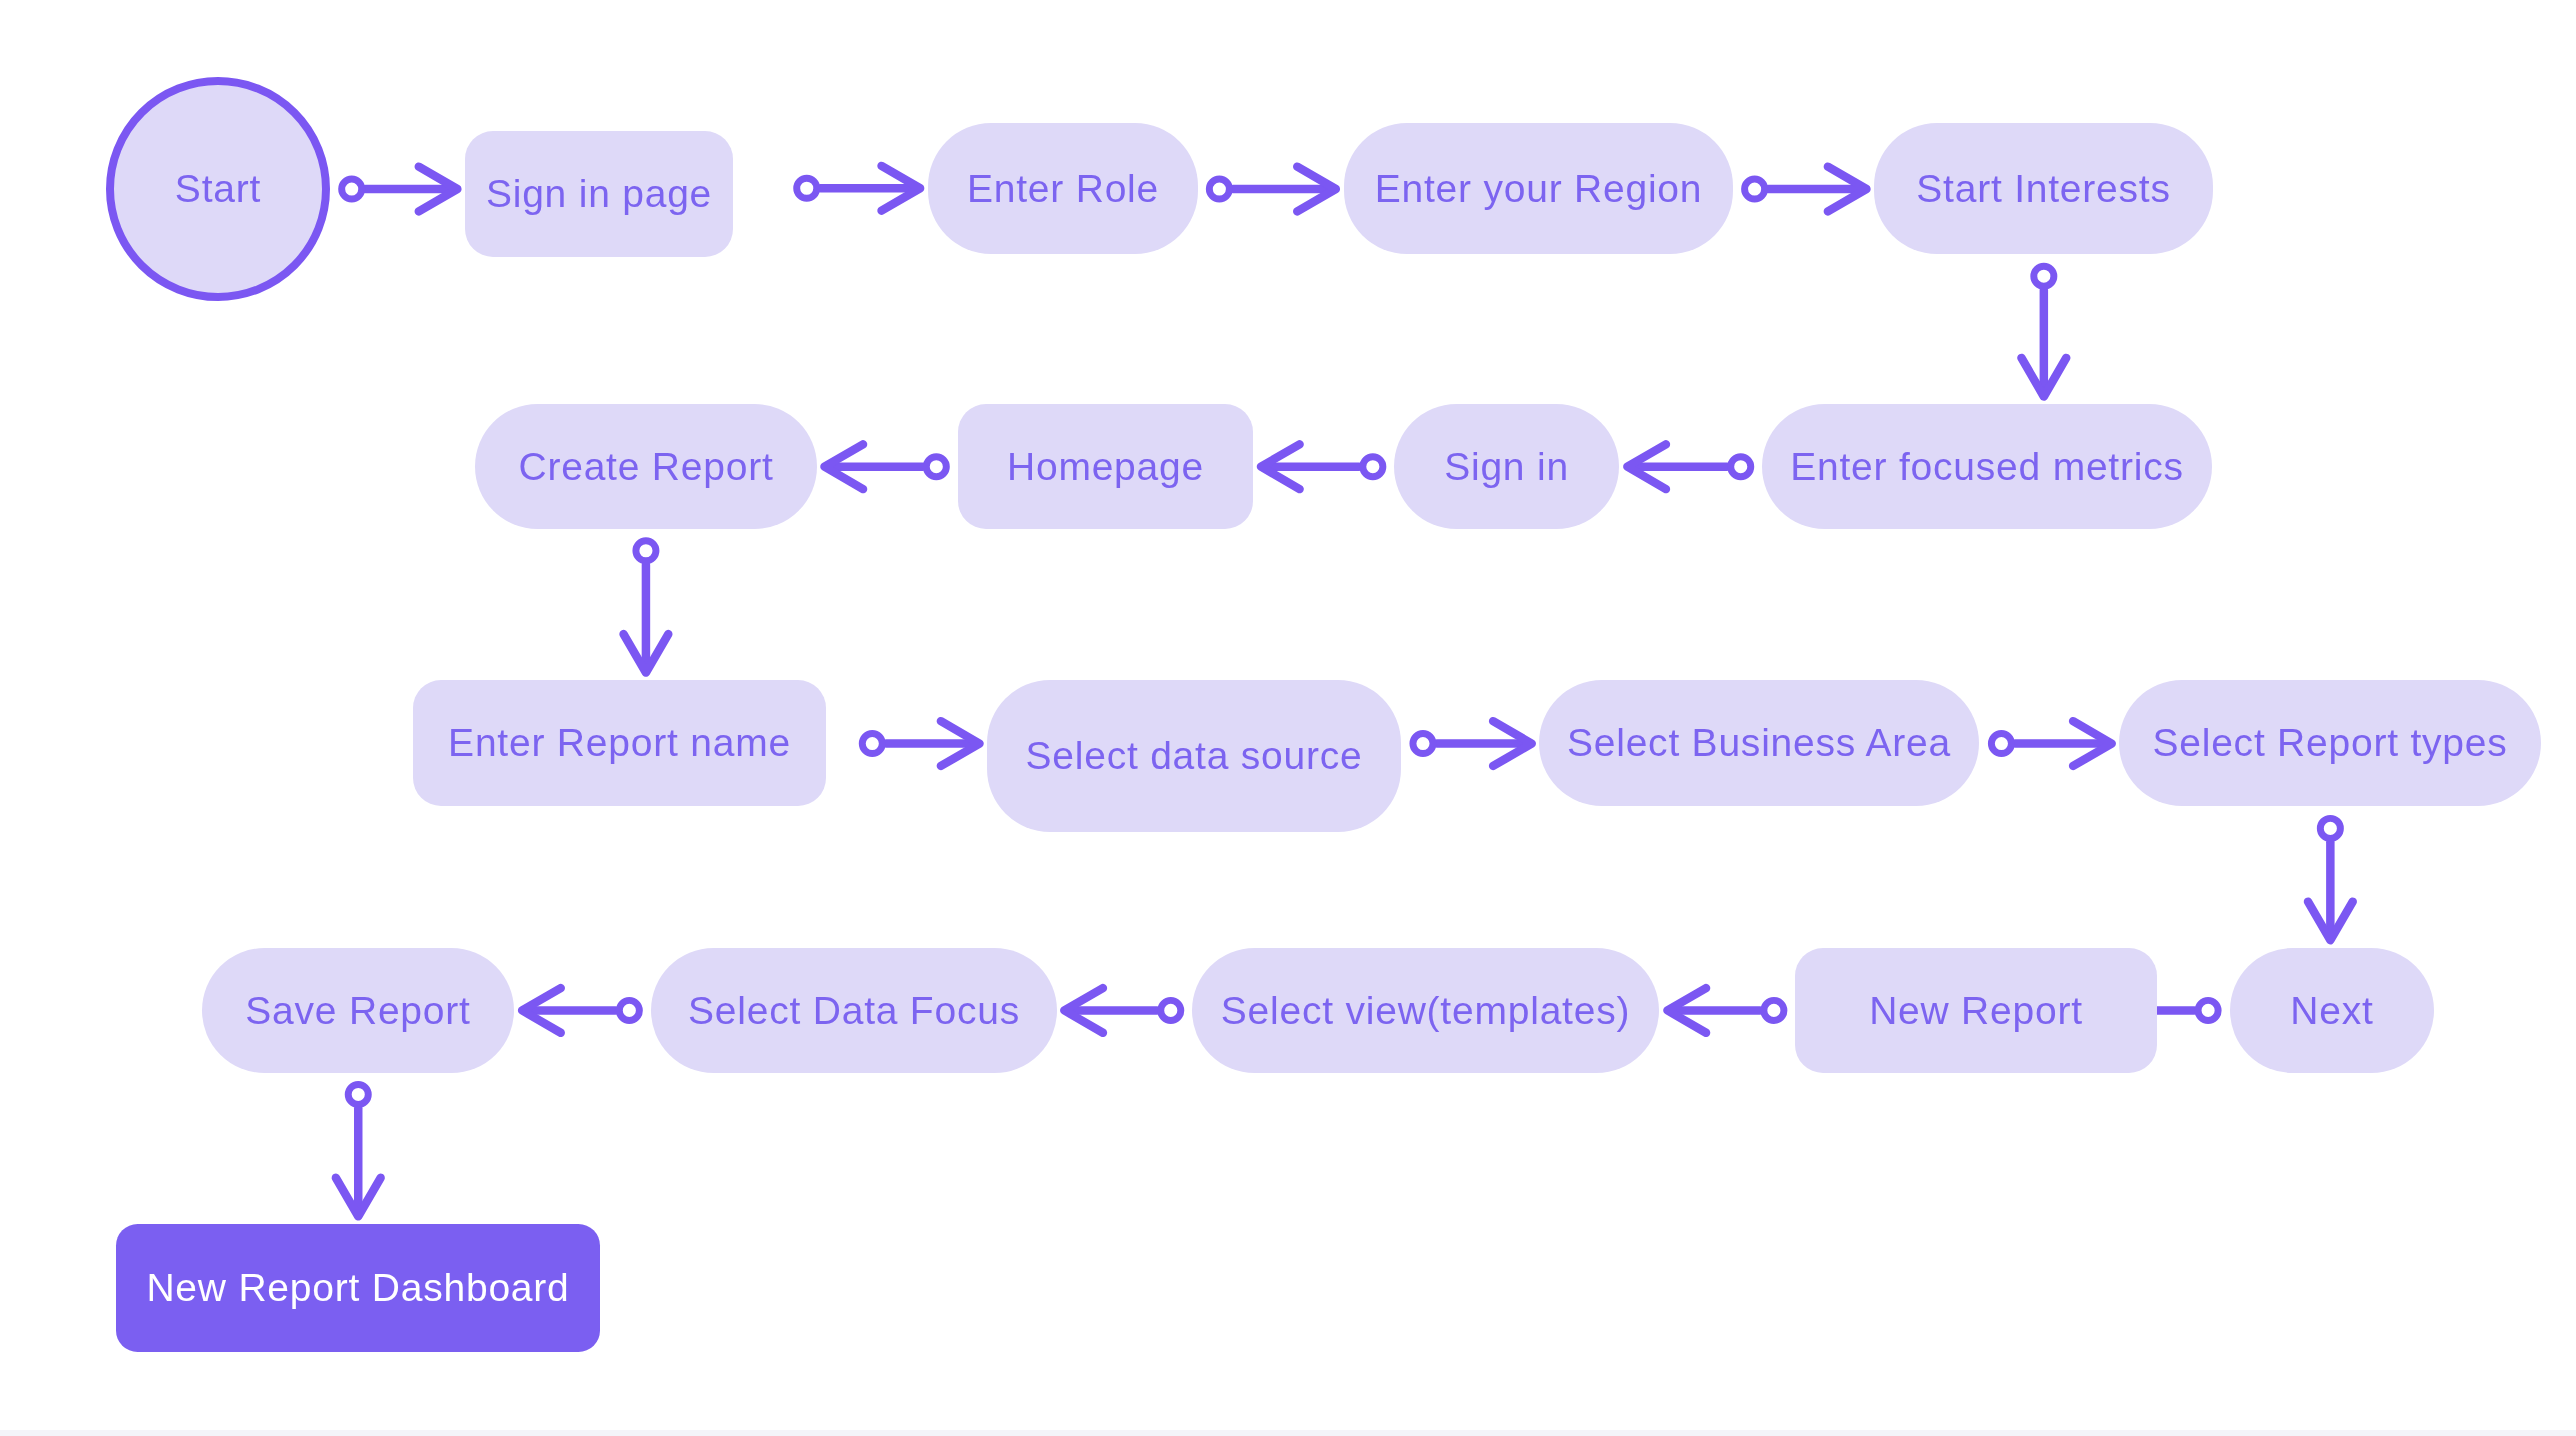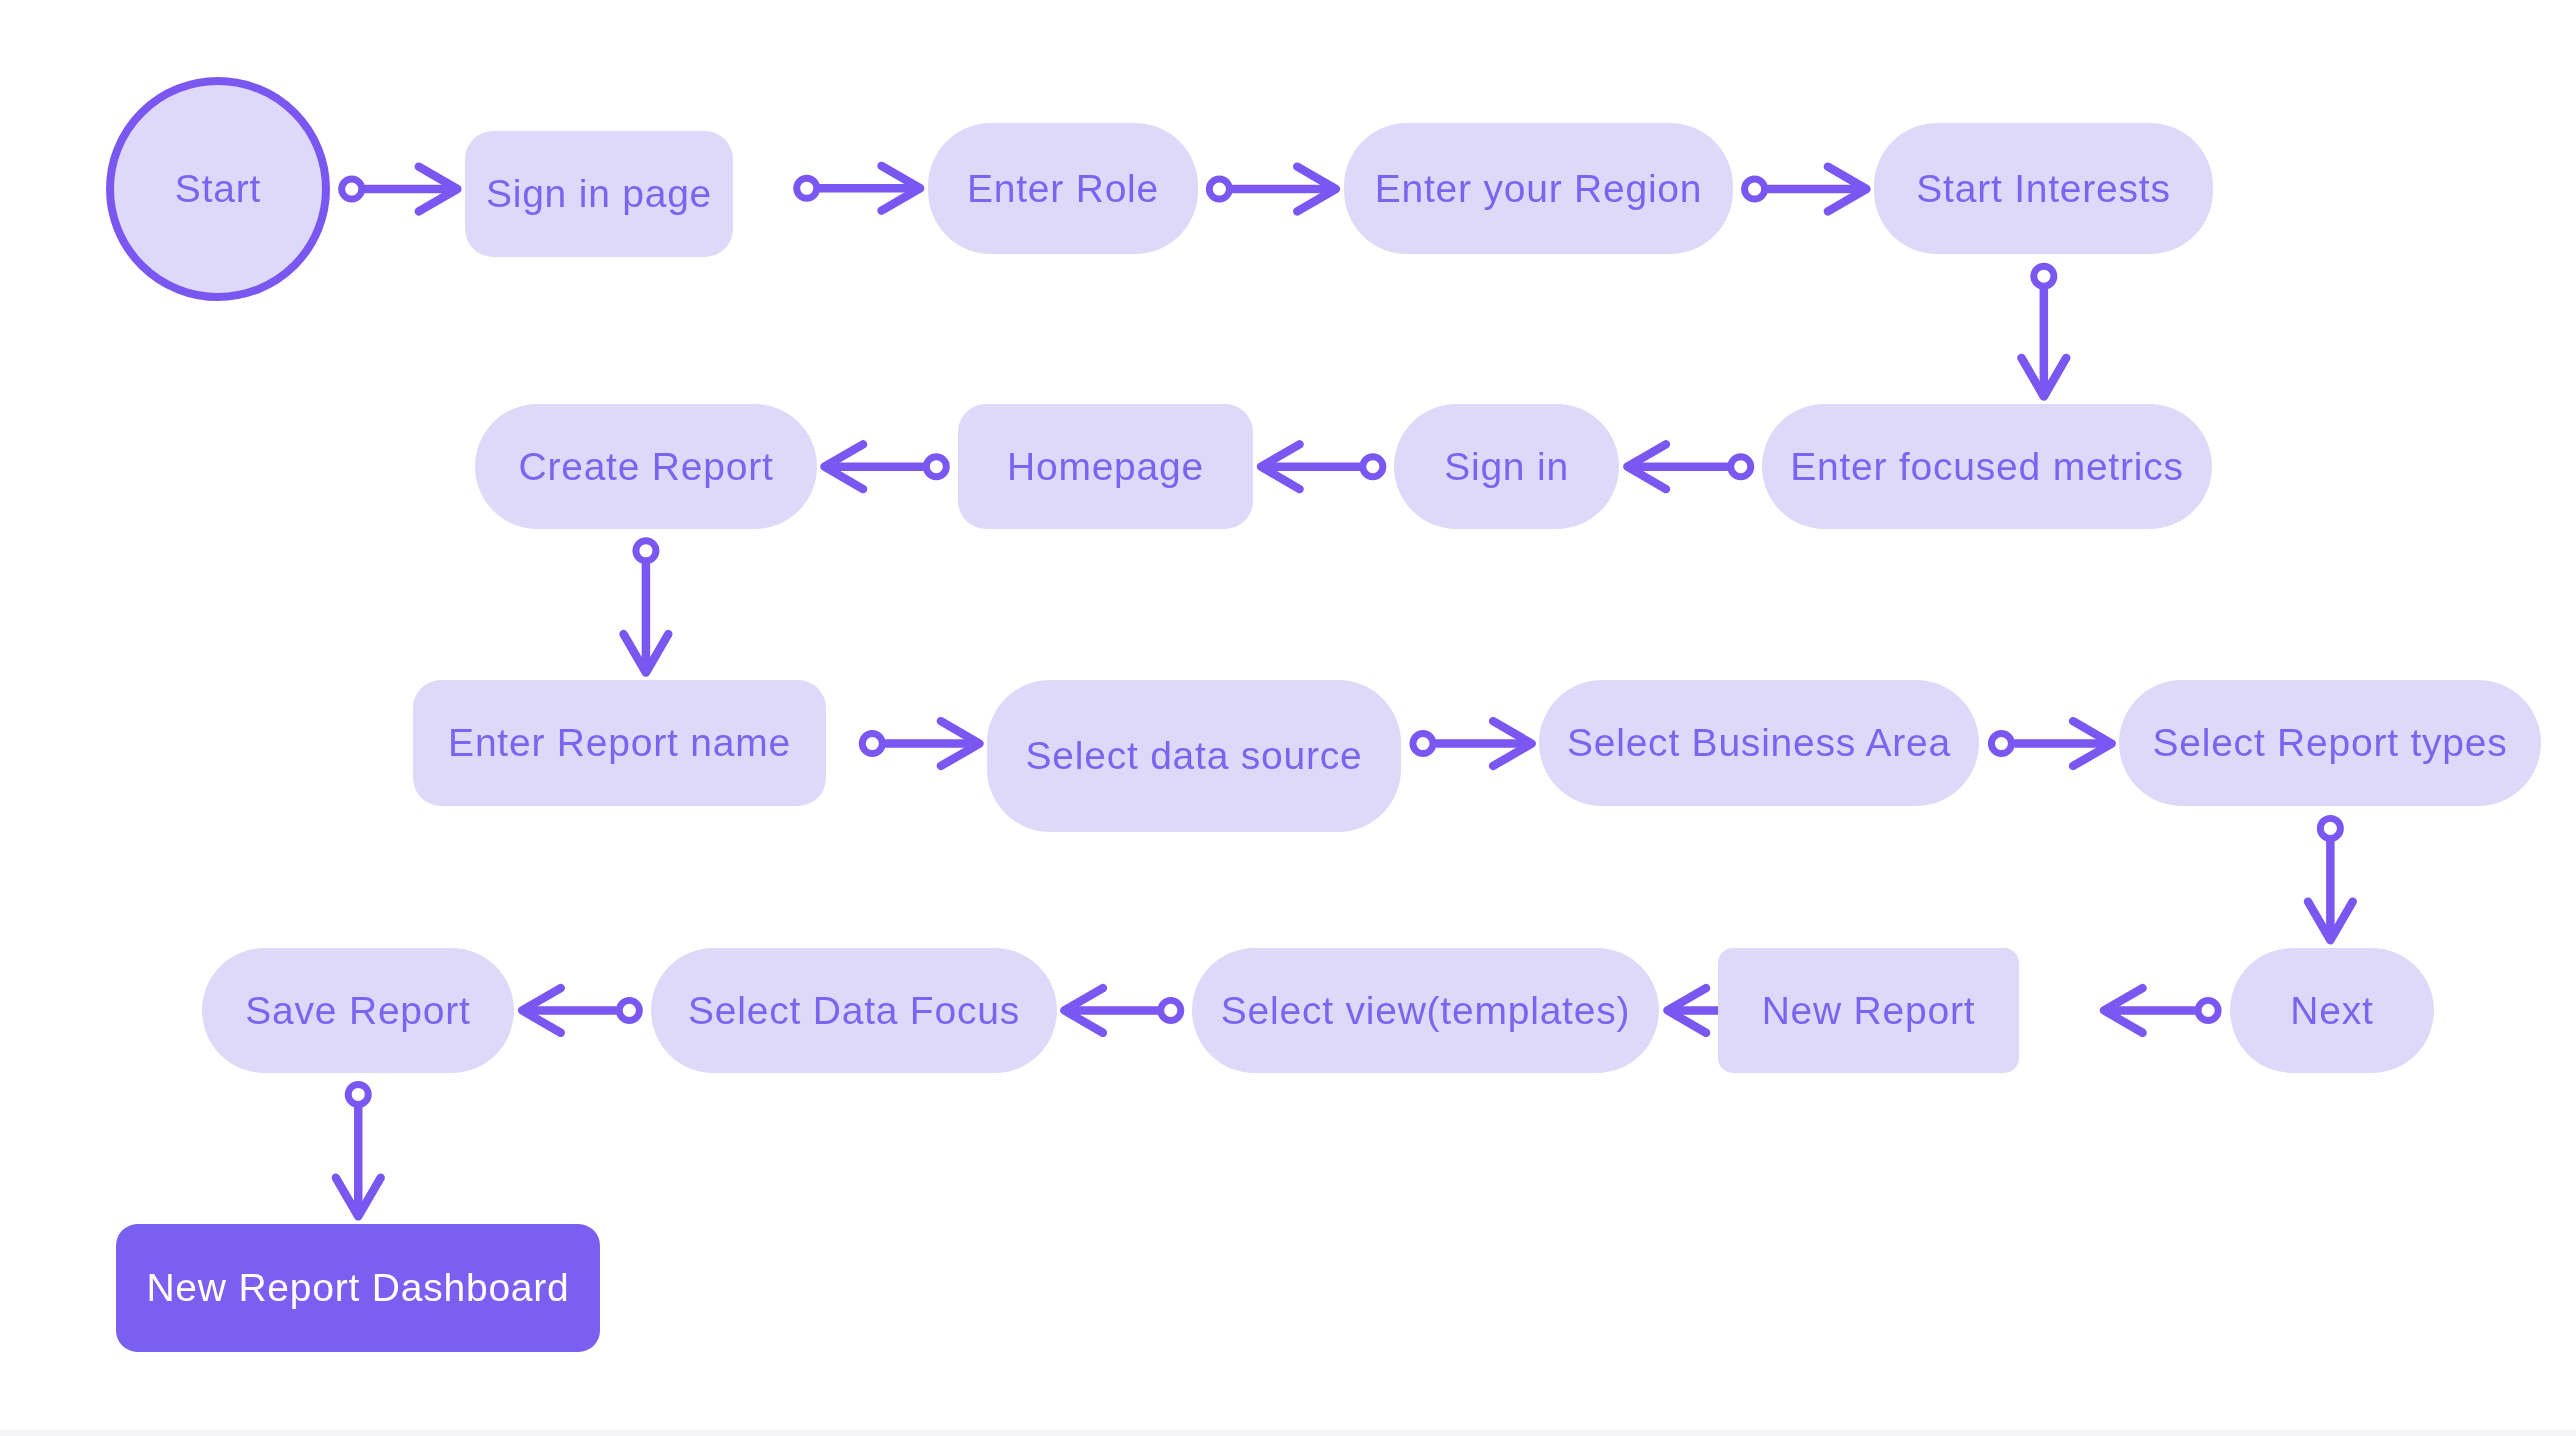--- a/index.html
+++ b/index.html
@@ -193,21 +193,21 @@
     </div>
     <div class="node squircle" style="left: 202px; top: 948px; width: 312px; height: 125px;">
       <span>Save Report</span>
     </div>
     <div class="node squircle" style="left: 651px; top: 948px; width: 406px; height: 125px;">
       <span>Select Data Focus</span>
     </div>
     <div class="node squircle" style="left: 1192px; top: 948px; width: 467px; height: 125px;">
       <span>Select view(templates)</span>
     </div>
-    <div class="node rect" style="left: 1718px; top: 948px; width: 301px; height: 125px; border-radius: 15px;">
+    <div class="node rect" style="left: 1795px; top: 948px; width: 362px; height: 125px;">
       <span>New Report</span>
     </div>
     <div class="node oval" style="left: 2230px; top: 948px; width: 204px; height: 125px;">
       <span>Next</span>
     </div>
     <div class="node rect-solid" style="left: 116px; top: 1224px; width: 484px; height: 128px;">
       <span>New Report Dashboard</span>
     </div>
     <div class="footer-strip"></div>
 </div>

